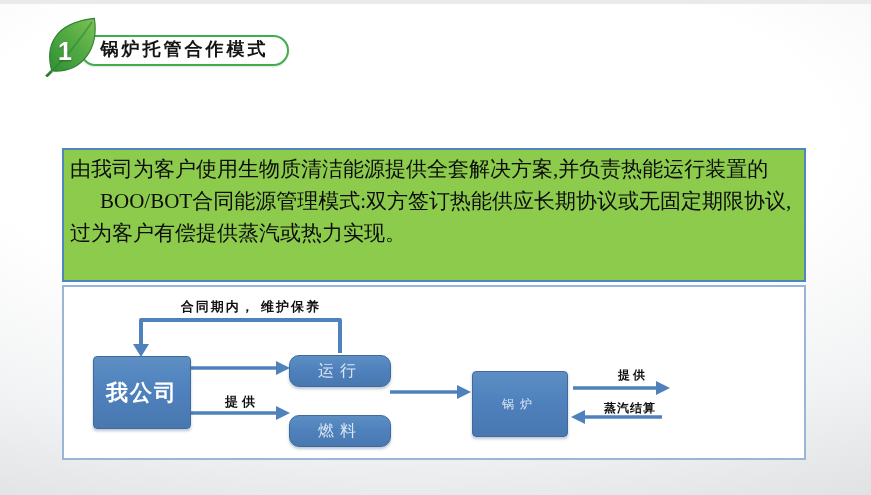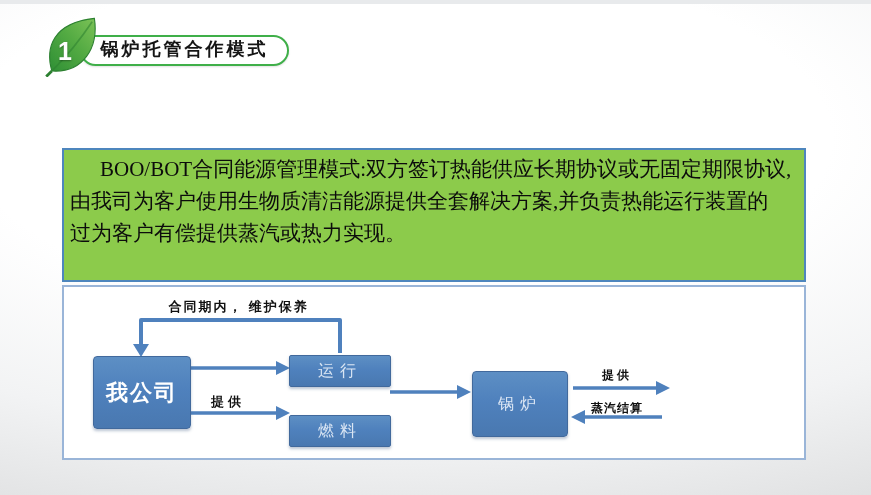--- a/index.html
+++ b/index.html
@@ -51,36 +51,36 @@
   .green-box .line.indent{ text-indent:30px; }
 
   
   .diagram{
     position:absolute;left:62px;top:285px;width:740px;height:171px;
     background:#ffffff;border:2px solid #9ab5d8;
   }
   .diagram svg.arrows{position:absolute;left:0;top:0;width:740px;height:171px;}
   .node{
     position:absolute;background:linear-gradient(180deg,#5d8fc4 0%,#4f81bd 45%,#4978b0 100%);
-    border:1px solid #41699c;border-radius:2px;
+    border:1px solid #41699c;border-radius:10px;
     display:flex;align-items:center;justify-content:center;
     box-shadow:0 2px 3px rgba(60,90,130,.35);
     color:#e8eef7;
     font-family:"Liberation Serif","DejaVu Serif",serif;
   }
   .node.big{border-radius:4px;}
   .node-company{left:29px;top:69px;width:96px;height:71px;font-size:22px;color:#ffffff;
     font-family:"Liberation Sans","DejaVu Sans",sans-serif;font-weight:bold;letter-spacing:2px;}
   .node-operation{left:225px;top:68px;width:100px;height:30px;font-size:16px;letter-spacing:6px;color:#d9e5f3;}
   .node-fuel{left:225px;top:111px;width:100px;height:30px;font-size:16px;letter-spacing:6px;color:#d9e5f3;margin-top:17px;}
-  .node-boiler{left:408px;top:84px;width:94px;height:64px;font-size:16px;letter-spacing:6px;color:#dbe6f4;}
+  .node-boiler{left:408px;top:84px;width:94px;height:64px;font-size:12px;letter-spacing:6px;color:#dbe6f4;}
   .node-customer{left:608px;top:84px;width:100px;height:62px;font-size:16px;letter-spacing:6px;color:#dbe6f4;}
 
   .flow-label{
-    position:absolute;color:#111;text-align:center;
+    position:absolute;color:#111;text-align:right;
     font-family:"Liberation Serif","DejaVu Serif",serif;font-weight:600;
     white-space:nowrap;
   }
   .lbl-maintenance{left:92px;top:11px;width:165px;font-size:13px;letter-spacing:2px;}
   .lbl-provide-left{left:133px;top:106px;width:62px;font-size:13px;letter-spacing:4px;}
   .lbl-provide-right{left:522px;top:80px;width:62px;font-size:12px;letter-spacing:3px;}
   .lbl-steam{left:514px;top:113px;width:78px;font-size:12px;letter-spacing:1px;}
 </style>
 </head>
 <body>
@@ -103,22 +103,22 @@
         </defs>
         <path d="M14,100 C2,58 16,14 90,6 C98,58 70,104 14,100 Z" fill="url(#leafGrad)" stroke="#2c8030" stroke-width="2"></path>
         <path d="M16,98 C38,76 62,48 86,12" fill="none" stroke="#2c8030" stroke-width="3" opacity="0.55"></path>
         <path d="M14,100 L4,110" stroke="#2c8030" stroke-width="5"></path>
       </svg>
       <span class="leaf-number">1</span>
     </div>
   </div>
 
   <div class="green-box">
+    <div class="line">由我司为客户使用生物质清洁能源提供全套解决方案,并负责热能运行装置的</div>
     <div class="line indent">BOO/BOT合同能源管理模式:双方签订热能供应长期协议或无固定期限协议,</div>
-    <div class="line">由我司为客户使用生物质清洁能源提供全套解决方案,并负责热能运行装置的</div>
     <div class="line">过为客户有偿提供蒸汽或热力实现。</div>
   </div>
 
   <div class="diagram">
 
     <svg class="arrows" viewBox="0 0 740 171">
 
       <path d="M77,60 L77,33 L276,33 L276,66" fill="none" stroke="#4f81bd" stroke-width="4" stroke-linejoin="round"></path>
       <polygon points="69,57 85,57 77,70" fill="#4f81bd"></polygon>
 

